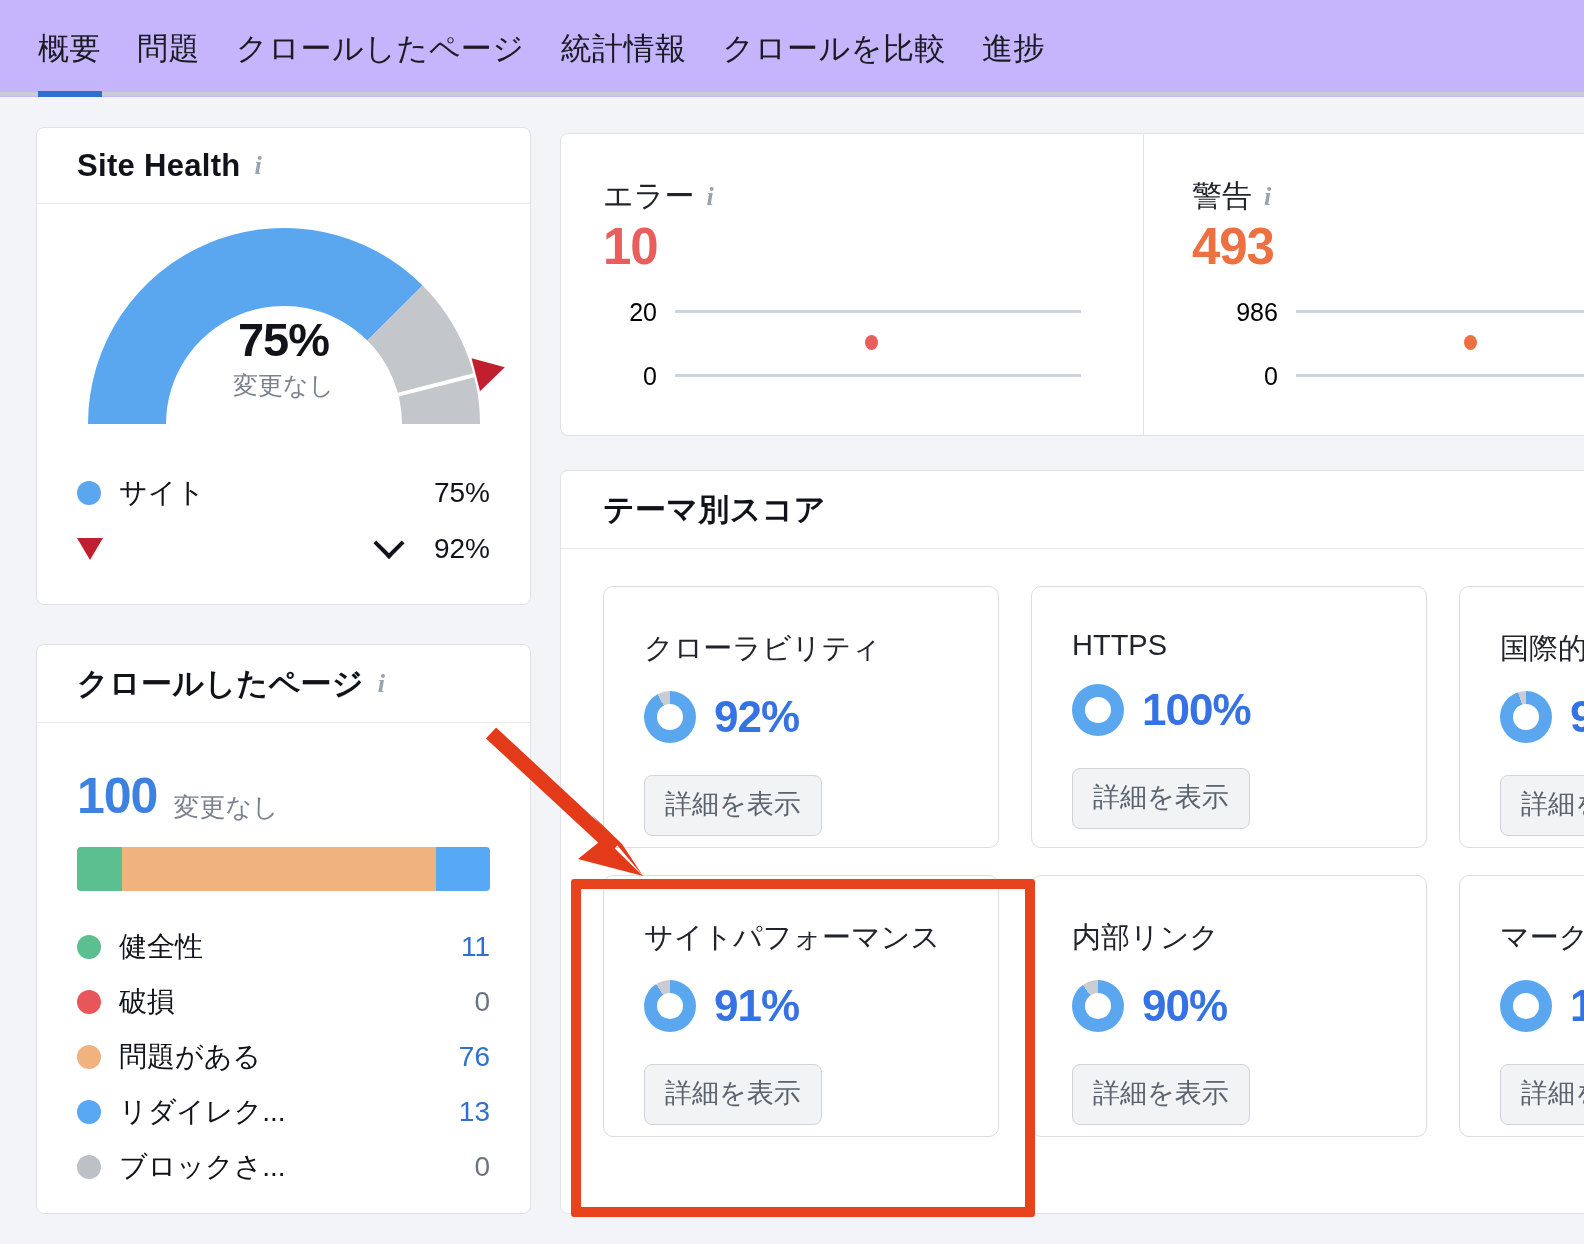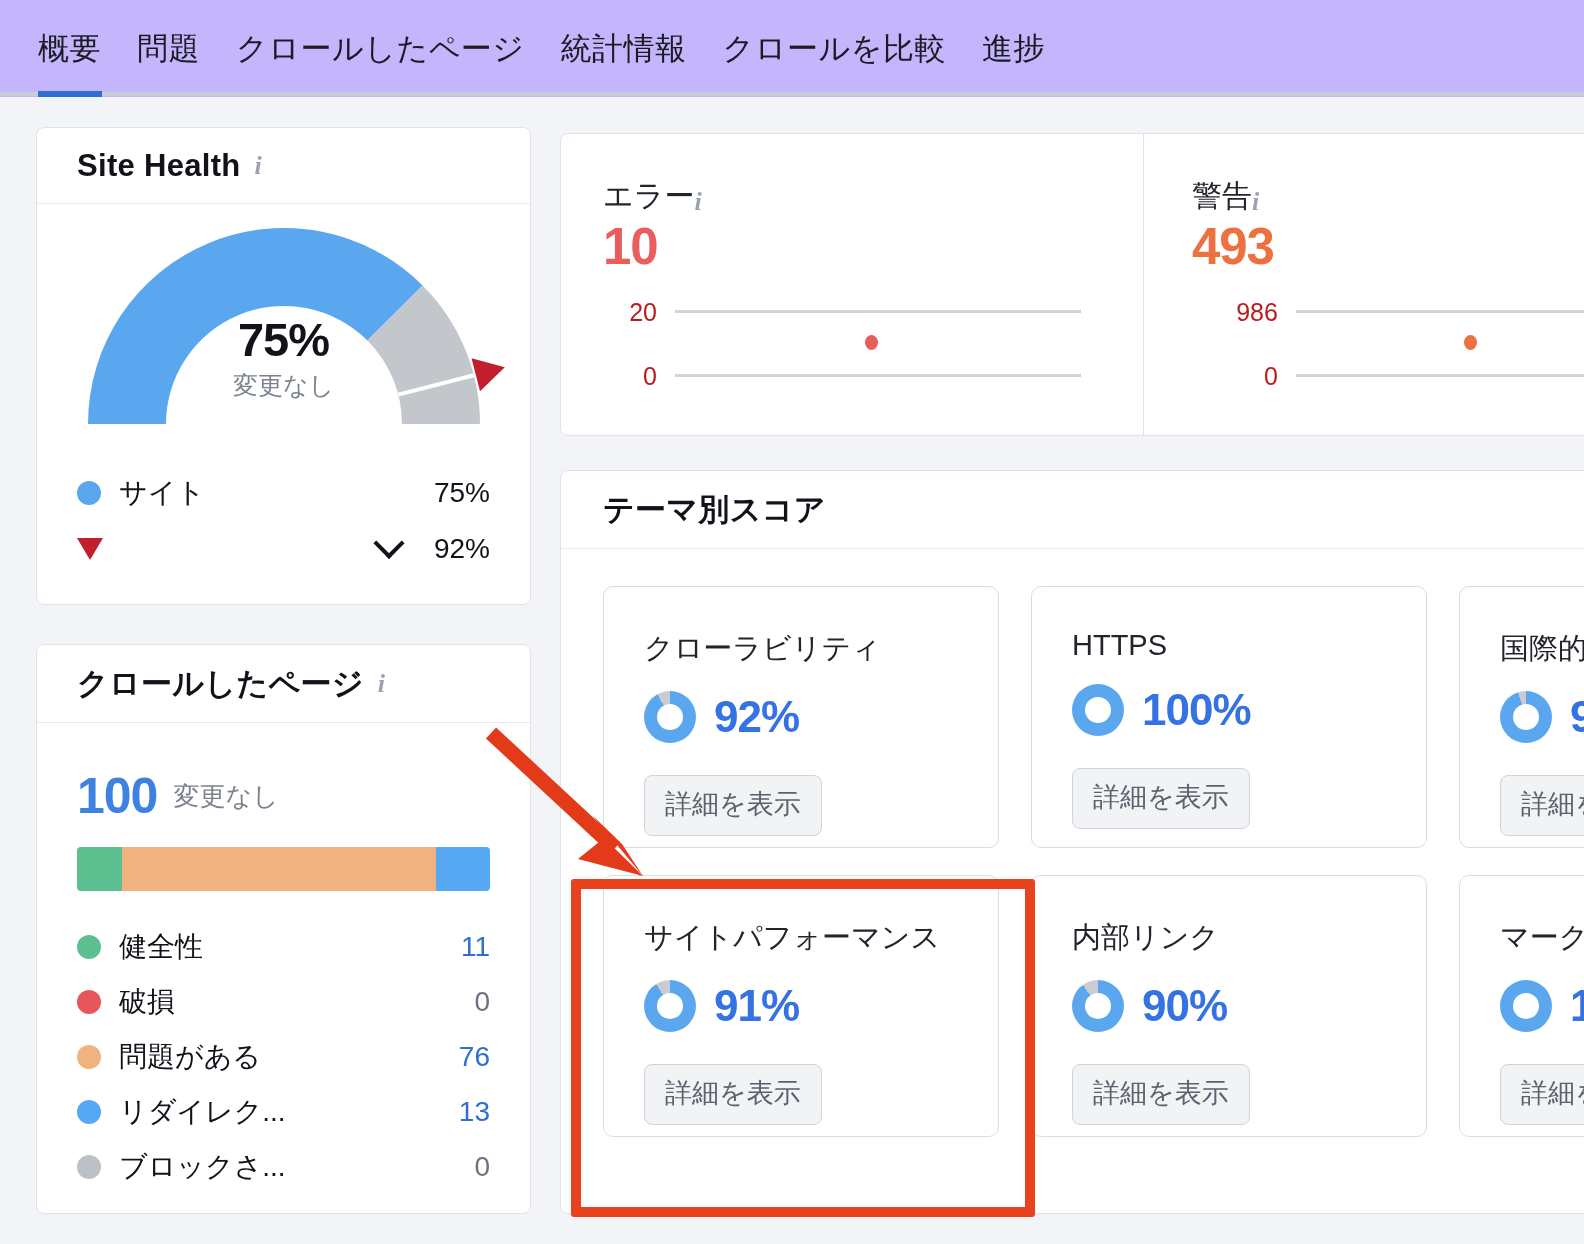--- a/index.html
+++ b/index.html
@@ -77,21 +77,21 @@
   .lrow .val { margin-left: 14px; }
   .chev {
     display: inline-block; width: 22px; height: 22px; margin-right: 20px;
     border-right: 4px solid #12131a; border-bottom: 4px solid #12131a;
     transform: rotate(45deg) translate(-4px,-4px);
   }
 
   
   #card-crawled { left: 36px; top: 644px; width: 495px; height: 570px; }
   #card-crawled .card-head { height: 78px; padding: 0 0 0 40px; }
-  .big-num-row { display: flex; align-items: center; padding: 44px 0 0 40px; }
+  .big-num-row { display: flex; align-items: flex-end; padding: 44px 0 0 40px; }
   .big-num { font-size: 50px; font-weight: bold; color: #3d82e0; letter-spacing: -1px;}
   .big-sub { font-size: 26px; color: #7b828e; margin-left: 16px; }
   .stackbar {
     display: flex; margin: 22px 40px 0 40px; height: 44px;
     border-radius: 4px; overflow: hidden;
   }
   .seg { height: 44px; }
   .crawl-rows { margin-top: 28px; }
   .crow {
     display: flex; align-items: center; height: 55px; padding: 0 40px;
@@ -101,27 +101,27 @@
   .crow .spacer { flex: 1 1 auto; }
   .crow .val { width: 64px; text-align: right; font-size: 28px; }
   .val-link { color: #2f6fcf; }
   .val-zero { color: #6b7280; }
 
   
   #card-stats { left: 560px; top: 133px; width: 1060px; height: 303px; }
   .stats-inner { display: flex; height: 301px; }
   .stat-col { position: relative; width: 583px; padding: 42px 0 0 42px; }
   .stat-col.second { width: 477px; padding-left: 48px; border-left: 1px solid #dfe3e9; }
-  .stat-head { display: flex; align-items: flex-end; }
+  .stat-head { display: flex; align-items: center; gap: 12px; }
   .stat-name { font-size: 30px; color: #22242c; }
   .stat-value { font-size: 51px; font-weight: bold; margin-top: 0; letter-spacing: -1px;}
   .spark { position: relative; margin-top: 26px; height: 92px; }
   .spark .axline { position: absolute; height: 3px; background: #cfd3db; }
   .spark .axlbl {
-    position: absolute; font-size: 25px; color: #b91c1c; text-align: right;
+    position: absolute; font-size: 25px; color: #000000; text-align: right;
   }
   .spark .pt { position: absolute; width: 13px; height: 15px; border-radius: 50%; }
 
   
   #card-theme { left: 560px; top: 470px; width: 1060px; height: 744px; }
   #card-theme .card-head { height: 78px; padding: 0 0 0 42px; }
   .theme-grid {
     display: grid; grid-template-columns: 396px 396px 396px;
     gap: 0 32px; padding: 37px 0 0 42px;
   }

